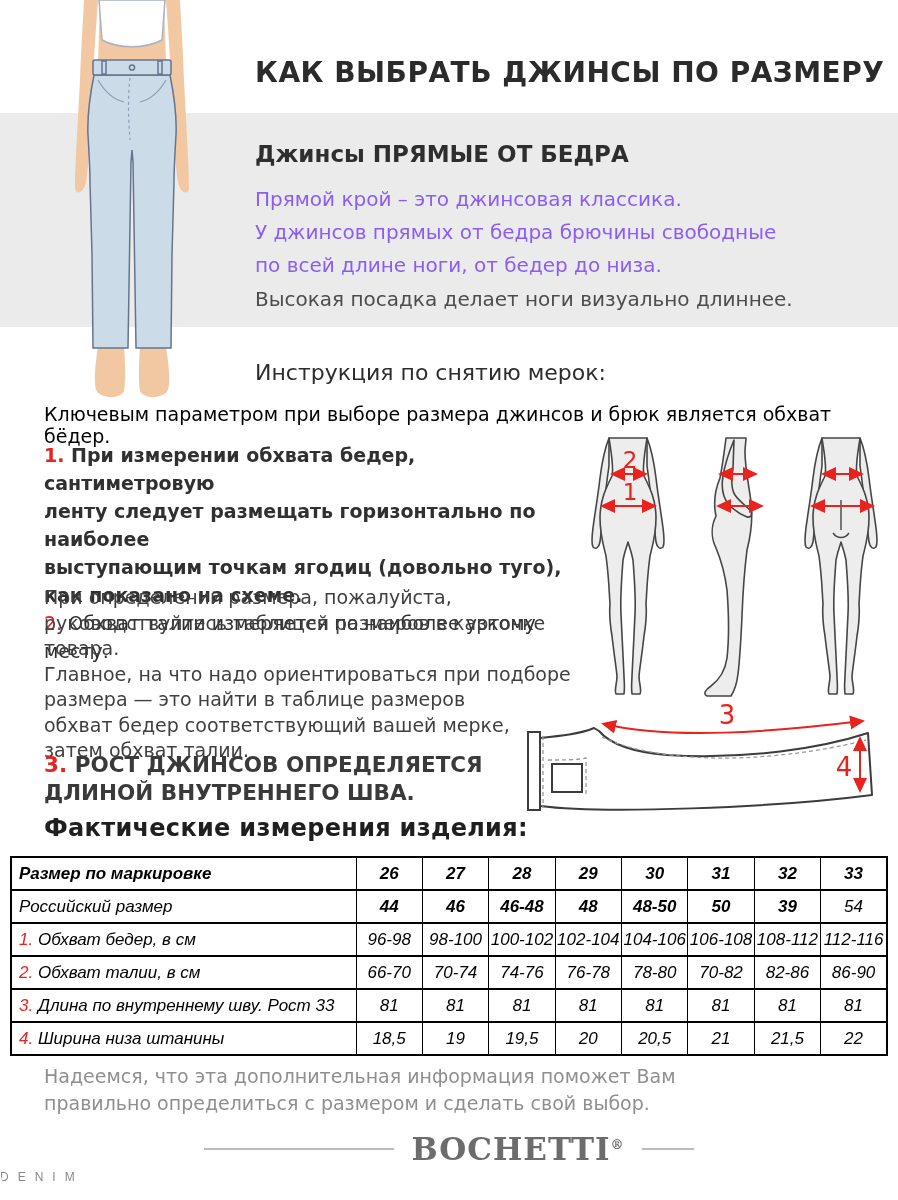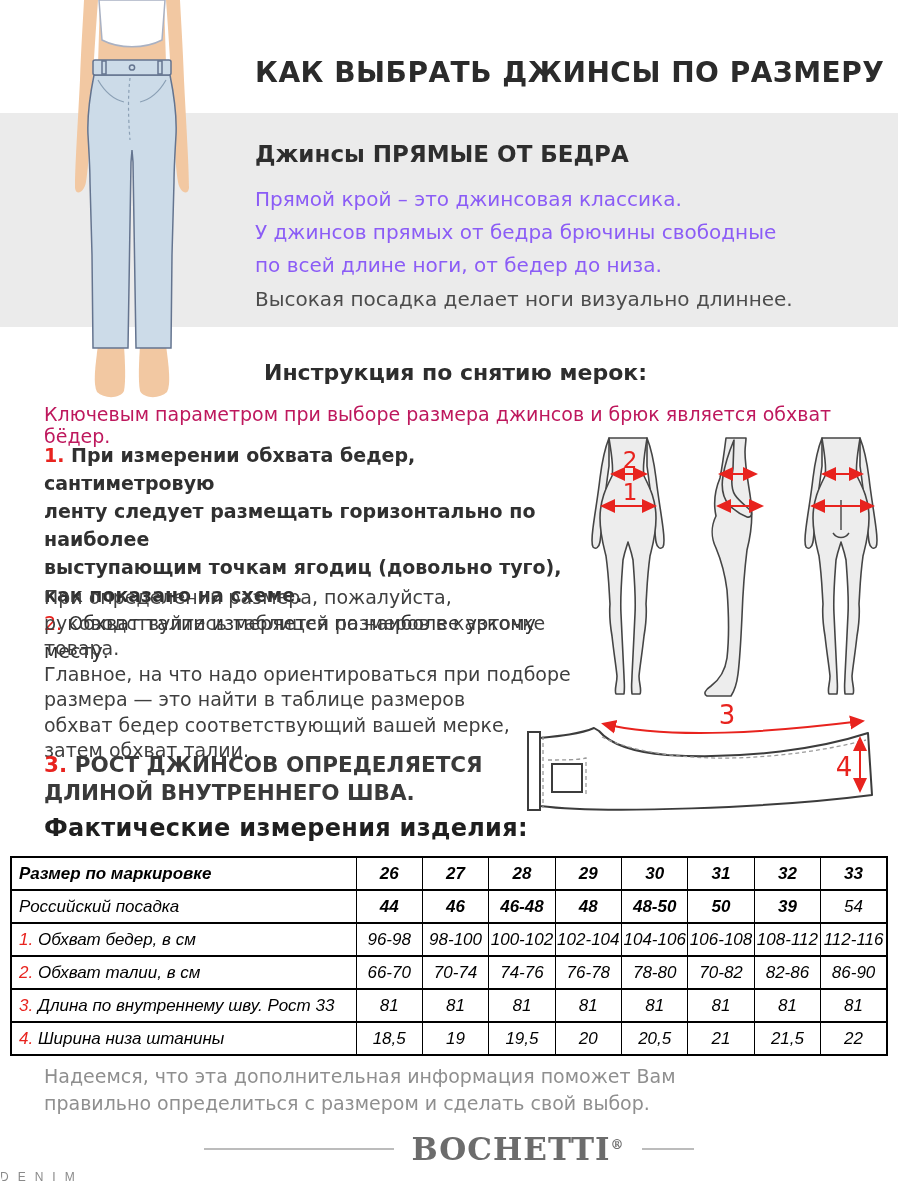--- a/index.html
+++ b/index.html
@@ -4,22 +4,22 @@
 <style>
   html,body{margin:0;padding:0;background:#fff;}
   .page{position:relative;width:898px;height:1200px;background:#fff;overflow:hidden;
         font-family:"DejaVu Sans","Liberation Sans",sans-serif;color:#3f3f3f;border-radius:31px;}
   .abs{position:absolute;}
   .gray-band{left:0;top:113px;width:898px;height:214px;background:#ebebeb;}
   .page-title{left:255px;top:56px;font-size:28px;font-weight:bold;color:#2b2b2b;letter-spacing:.5px;}
   .subtitle{left:255px;top:141px;font-size:23px;font-weight:bold;color:#2e2e2e;}
   .intro-p1{left:255px;top:183px;font-size:20px;line-height:33px;color:#8b5cf6;}
   .intro-p2{left:255px;top:287px;font-size:20px;color:#4c4c4c;}
-  .section-heading{left:264px;top:360px;font-size:22px;font-weight:bold;color:#2d2d2d;}
-  .key-line{left:44px;top:403px;font-size:19px;color:#be185d;}
+  .section-heading{left:255px;top:360px;font-size:22px;font-weight:normal;color:#2d2d2d;}
+  .key-line{left:44px;top:403px;font-size:19px;color:#000000;}
   .instr-block{left:44px;top:441px;width:545px;font-size:19px;line-height:28px;color:#303030;}
   .instr-bold{font-weight:bold;}
   .mid-para{left:44px;top:585px;width:545px;font-size:19px;line-height:25.5px;color:#3f3f3f;}
   .inseam-heading{left:44px;top:751px;width:480px;font-size:21.5px;line-height:28px;font-weight:bold;color:#3a3a3a;}
   .measure-heading{left:44px;top:814px;font-size:24px;font-weight:bold;color:#1f1f1f;letter-spacing:.3px;}
   .red{color:#e8231e;}
   
   .size-table{position:absolute;left:10px;top:856px;width:878px;border-collapse:collapse;table-layout:fixed;
               font-family:"Liberation Sans",sans-serif;font-size:17px;color:#000;background:#fff;
               border:2px solid #000;}
@@ -172,21 +172,21 @@
           <td class="val b">26</td>
           <td class="val b">27</td>
           <td class="val b">28</td>
           <td class="val b">29</td>
           <td class="val b">30</td>
           <td class="val b">31</td>
           <td class="val b">32</td>
           <td class="val b">33</td>
         </tr>
         <tr>
-          <td class="lbl">Российский посадка</td>
+          <td class="lbl">Российский размер</td>
           <td class="val b">44</td>
           <td class="val b">46</td>
           <td class="val b">46-48</td>
           <td class="val b">48</td>
           <td class="val b">48-50</td>
           <td class="val b">50</td>
           <td class="val b">39</td>
           <td class="val">54</td>
         </tr>
         <tr>

